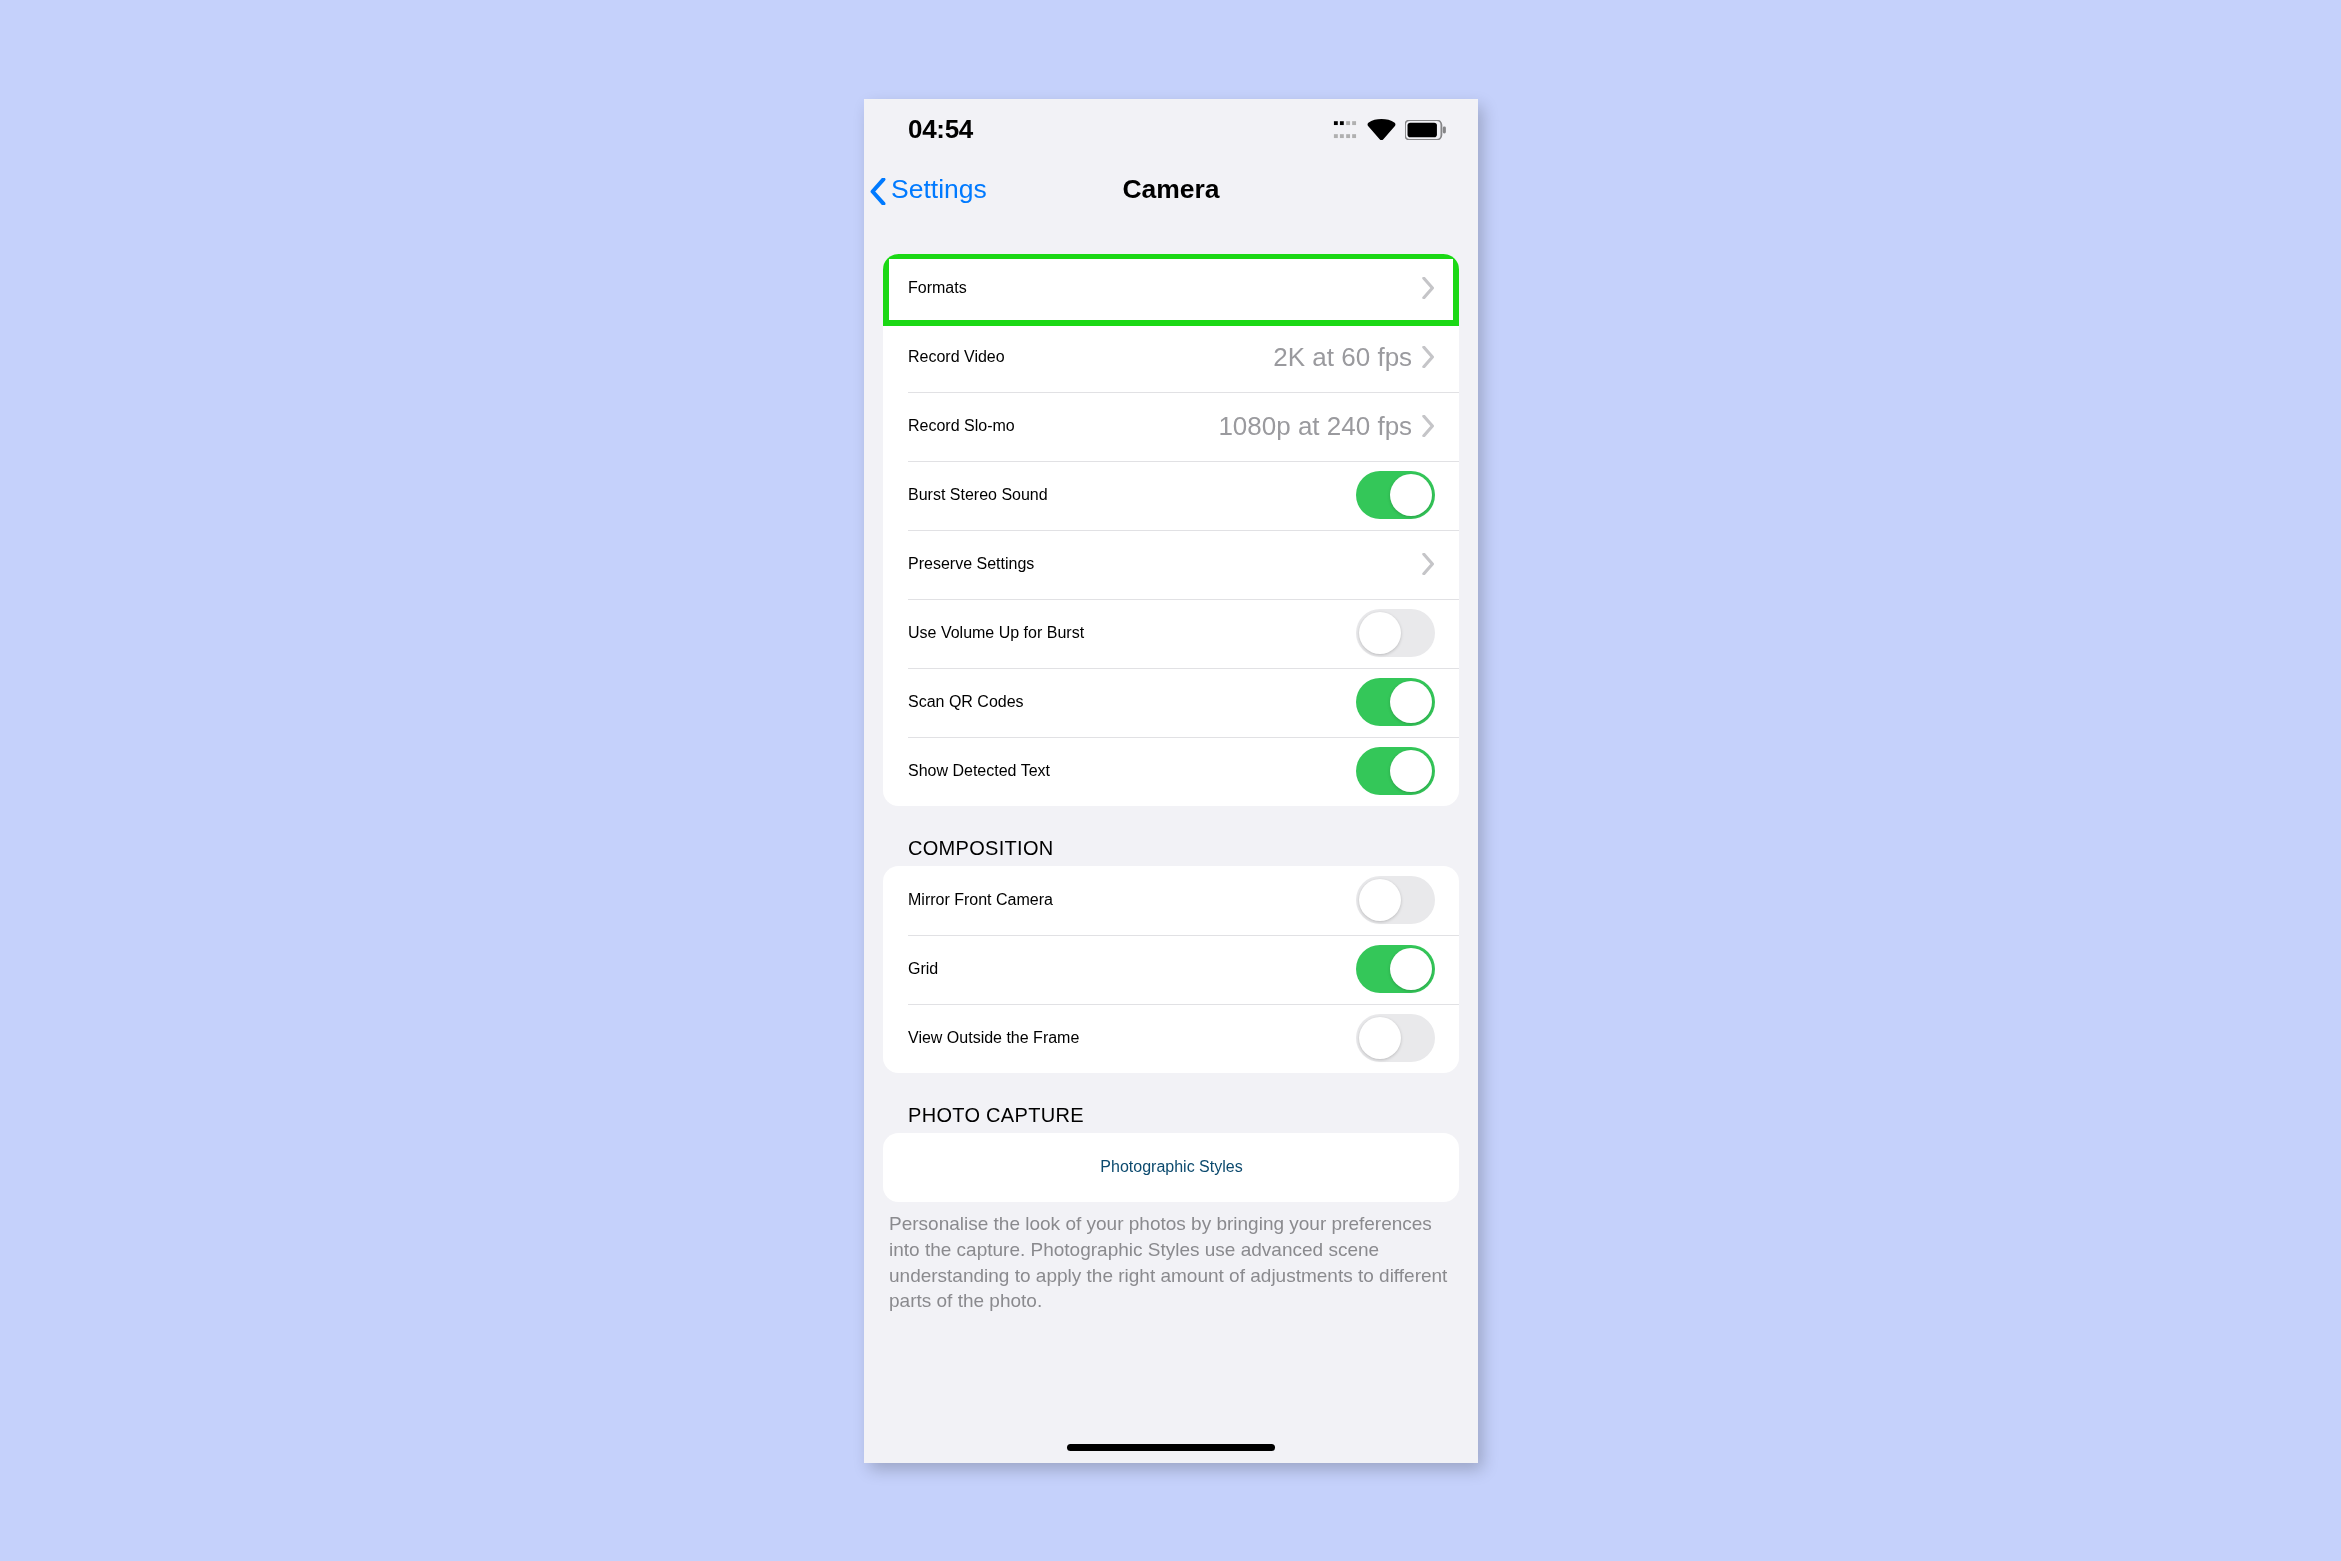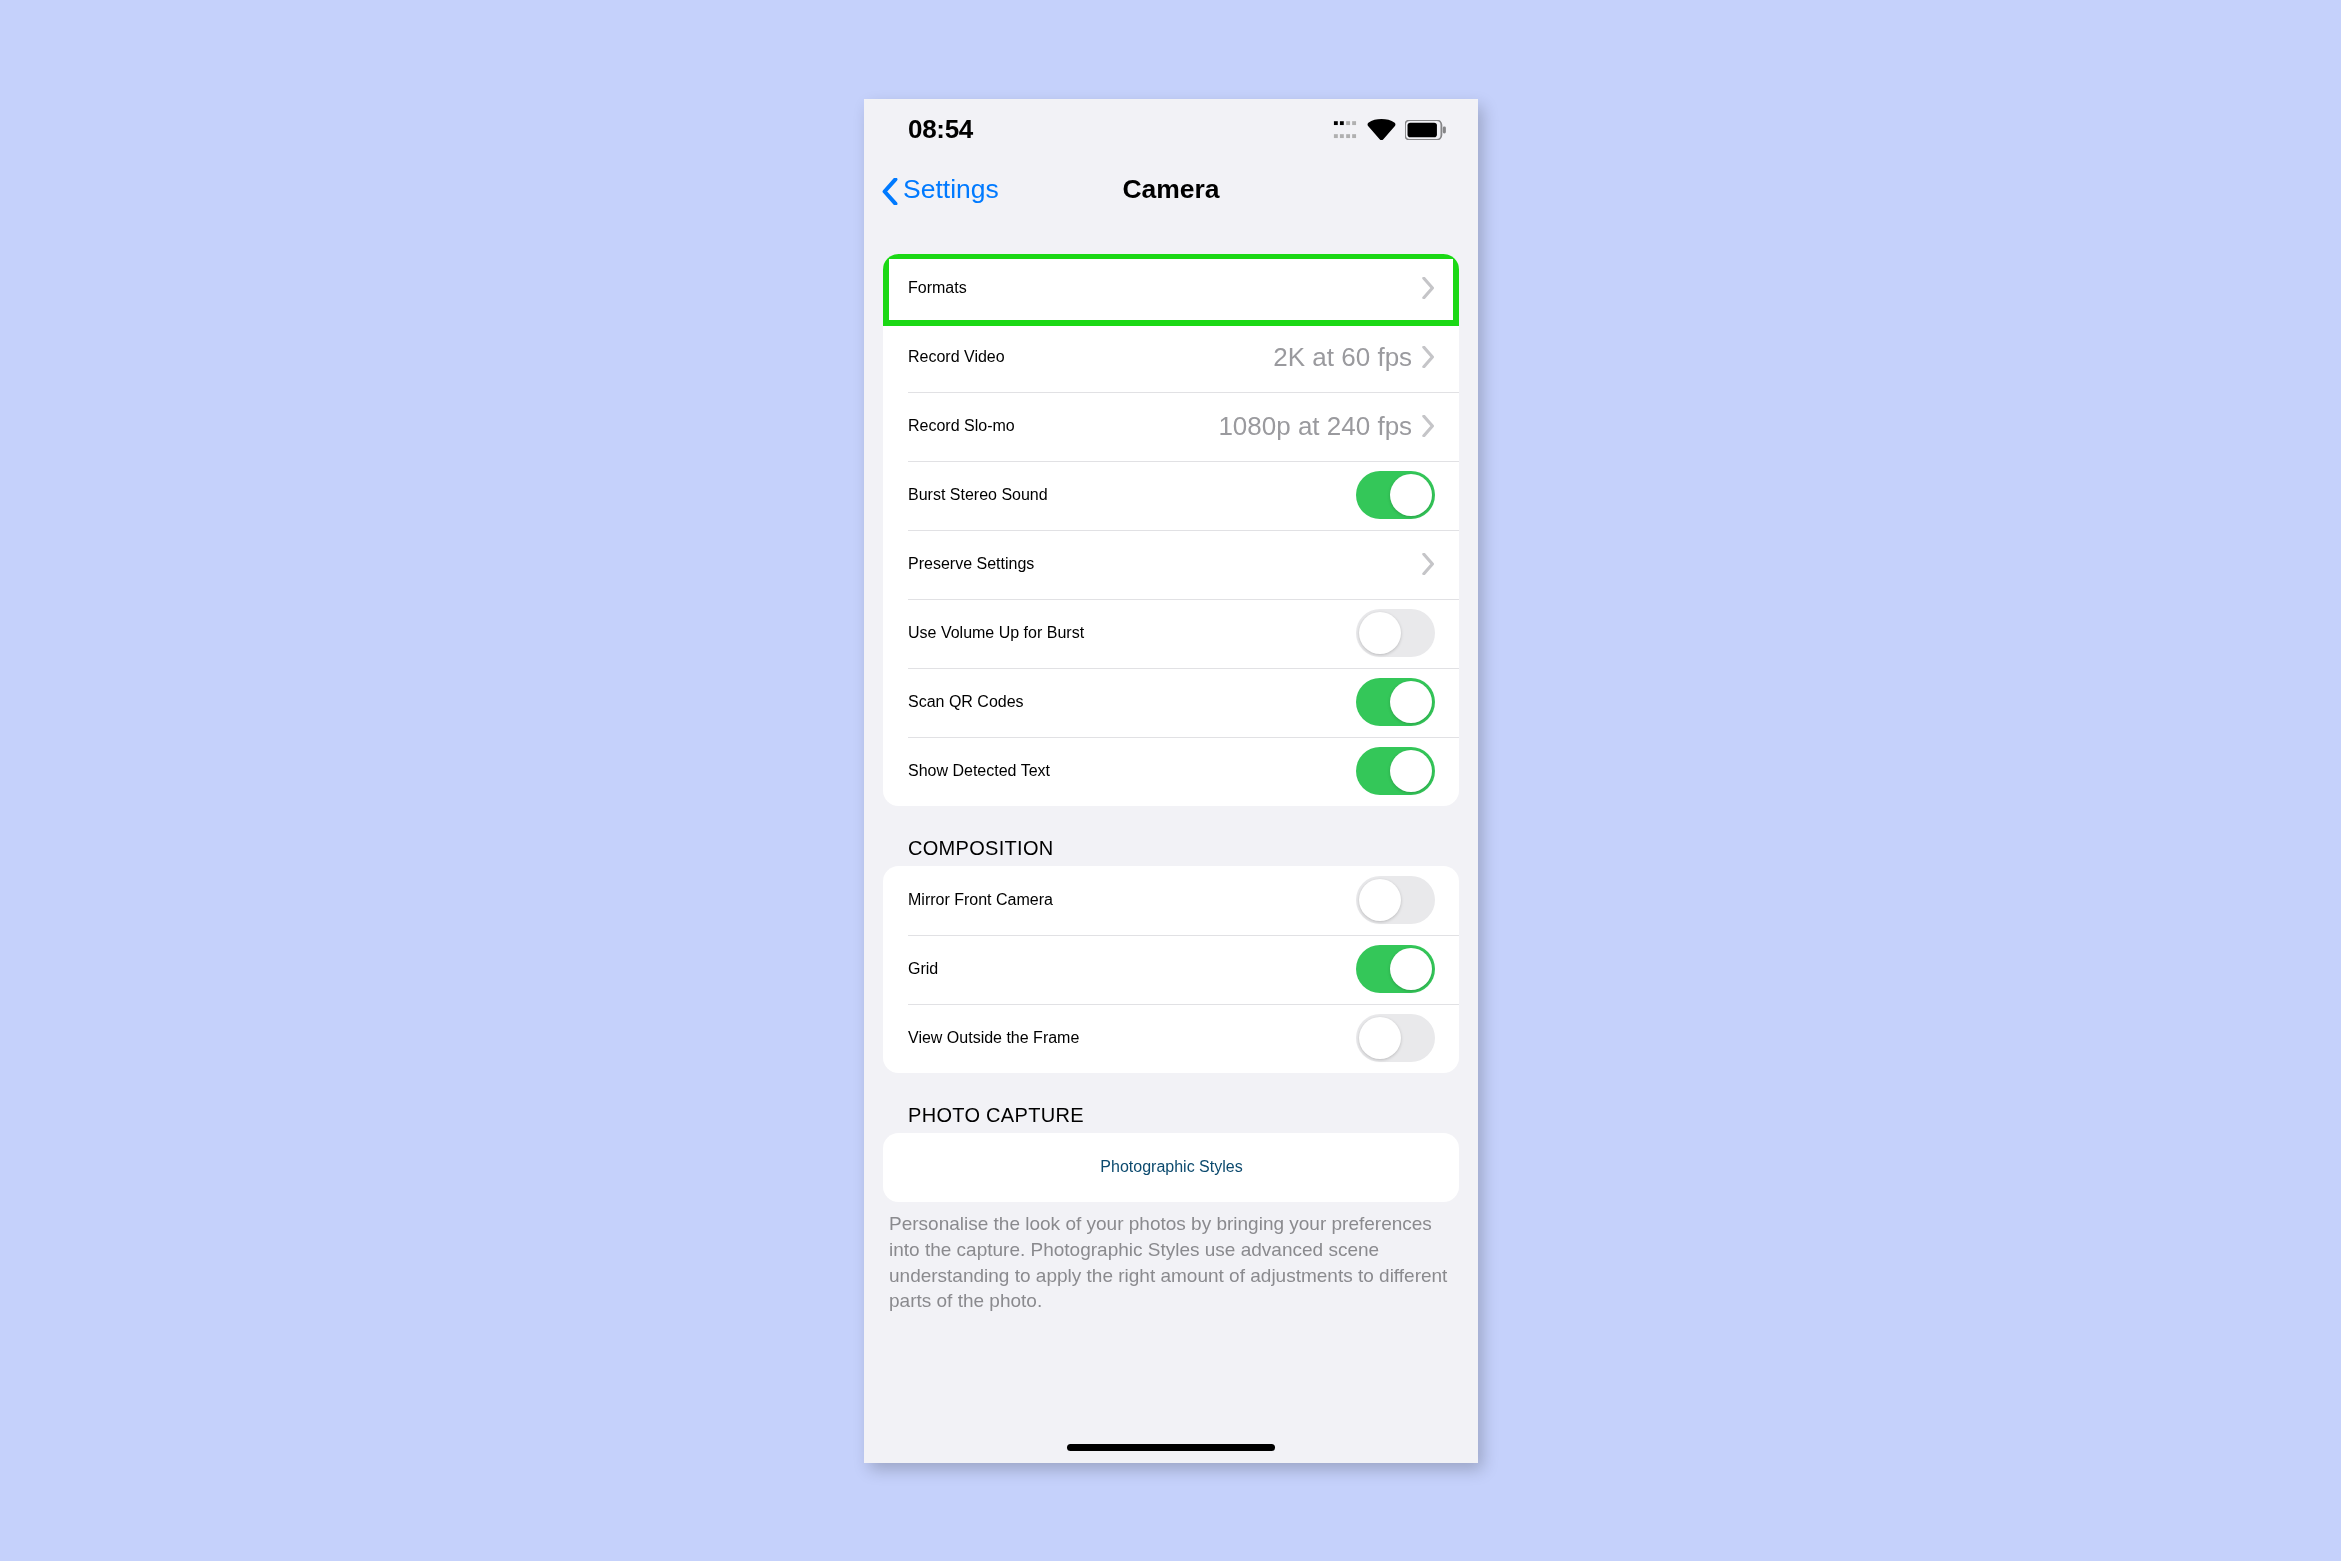--- a/index.html
+++ b/index.html
@@ -54,21 +54,21 @@
   
   .navbar {
     height: 57px;
     position: relative;
     display: flex;
     align-items: center;
     justify-content: center;
   }
   .back {
     position: absolute;
-    left: 15px;
+    left: 3px;
     display: flex;
     align-items: center;
     gap: 2.1px;
     color: #007aff;
     font-size: 26.5px;
     font-weight: 400;
   }
   .back .chev {
     width: 22px; height: 22px;
     display:inline-block;
@@ -169,21 +169,21 @@
     border-radius:5.2px;
     background:#000;
   }
 </style>
 </head>
 <body>
 
 <div class="phone">
 
   <div class="statusbar">
-    <div class="time">08:54</div>
+    <div class="time">04:54</div>
     <div class="status-icons">
       <span class="dualsim">
         <span>▪▪</span><span class="dim">▪▪<br>▪▪▪▪</span>
       </span>
       <span class="wifi">
         <svg width="29" height="21" viewBox="0 0 24 18">
             <path fill="#000" d="M12 18c-.6 0-1.2-.2-1.6-.7L.5 5.9C-.2 5.1-.1 3.9.7 3.2 3.9.9 7.9 0 12 0s8.1.9 11.3 3.2c.8.7.9 1.9.2 2.7L13.6 17.3c-.4.5-1 .7-1.6.7z"></path>
           </svg>
       </span>
       <span class="battery">

